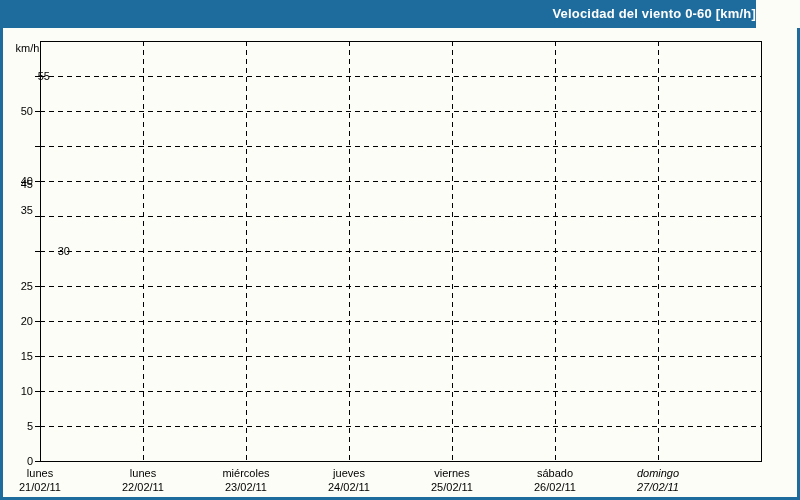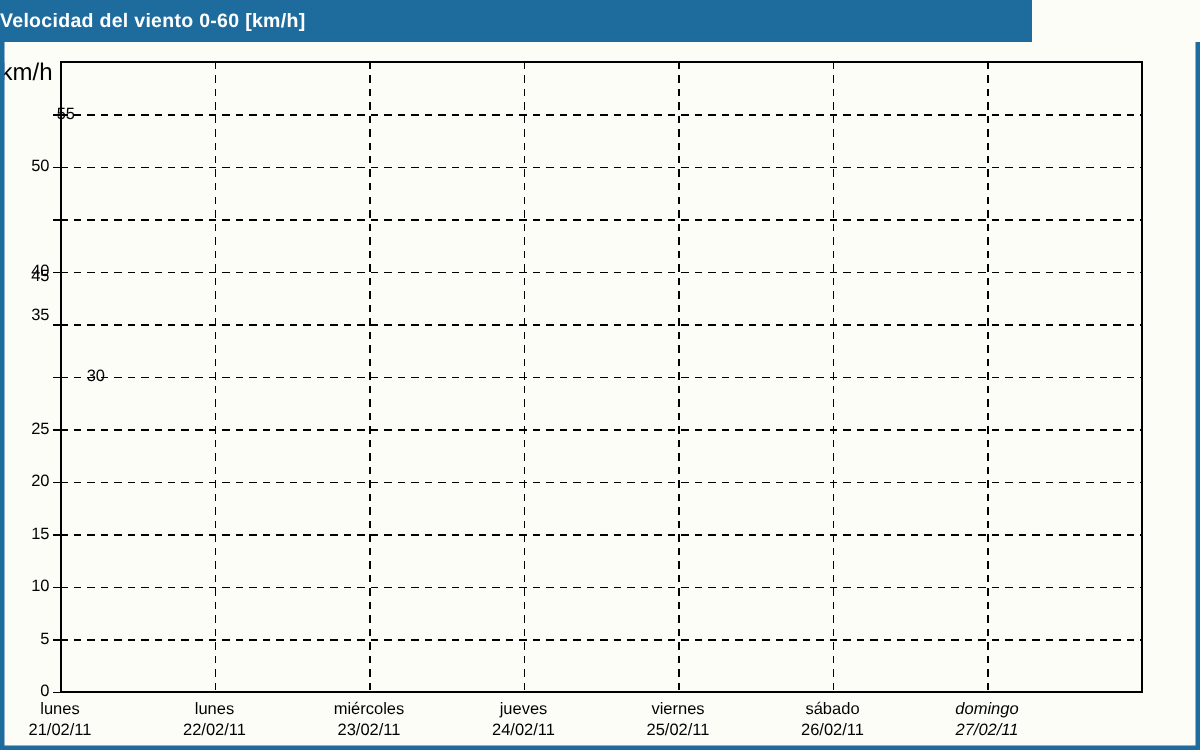--- a/index.html
+++ b/index.html
@@ -4,36 +4,37 @@
 <style>
   html,body{margin:0;padding:0;}
   .page{
     position:relative;
     width:800px;height:500px;
     background:var(--page-bg,#fdfdf8);
     font-family:"Liberation Sans",sans-serif;
     overflow:hidden;
   }
   .titlebar{
-    position:absolute;left:0;top:0;width:688px;height:28px;
+    position:absolute;left:0;top:0;width:756px;height:28px;
     background:var(--titlebar-bg,#1e6c9e);
     color:var(--title-text,#ffffff);
     font-size:13px;font-weight:bold;
-    text-align:left;line-height:28px;
+    text-align:right;line-height:28px;
     letter-spacing:0.2px;
   }
   .border-strip{position:absolute;background:var(--border-color,#1e6c9e);}
   .border-left{left:0;top:28px;bottom:0;width:3px;}
   .border-right{right:0;top:28px;bottom:0;width:3px;}
   .border-bottom{left:0;right:0;bottom:0;height:3px;}
   .plot-svg{position:absolute;left:0;top:0;}
   .ylabel{
     position:absolute;left:0;top:42px;width:35px;
-    text-align:right;font-size:16px;line-height:13px;
+    text-align:center;font-size:11px;line-height:13px;
     color:var(--label-text,#000000);
+    padding-left:10px;
   }
   .ytick-label{
     position:absolute;left:0;width:33px;height:13px;
     text-align:right;font-size:11px;line-height:13px;
     color:var(--label-text,#000000);
   }
   .xtick-label{
     position:absolute;width:110px;
     text-align:center;font-size:11px;line-height:14px;
     color:var(--label-text,#000000);

